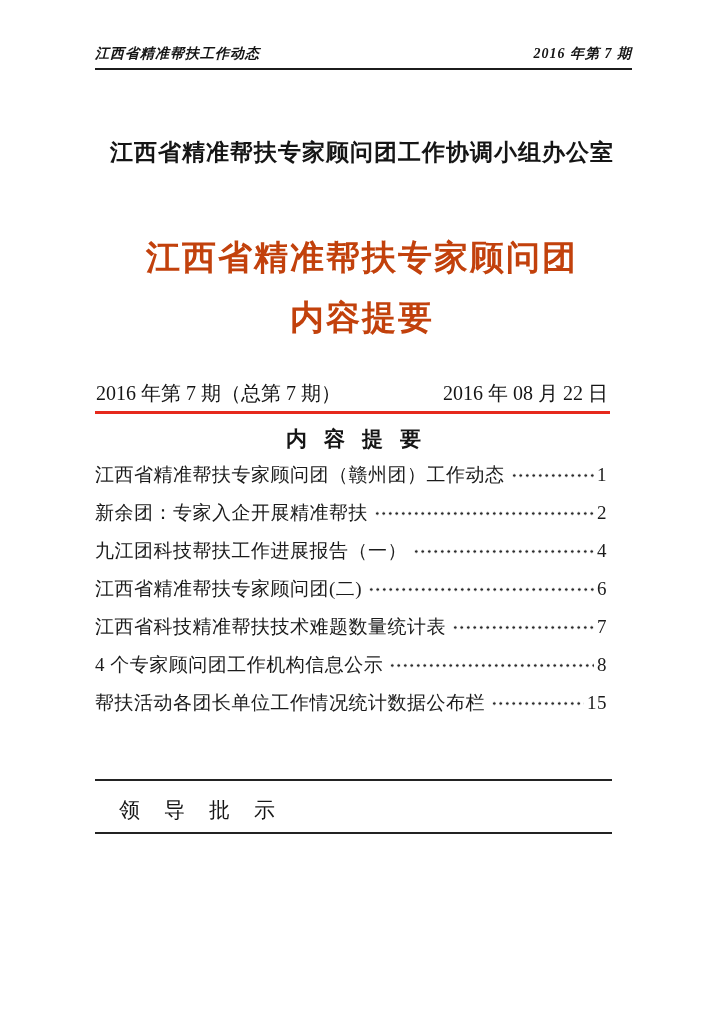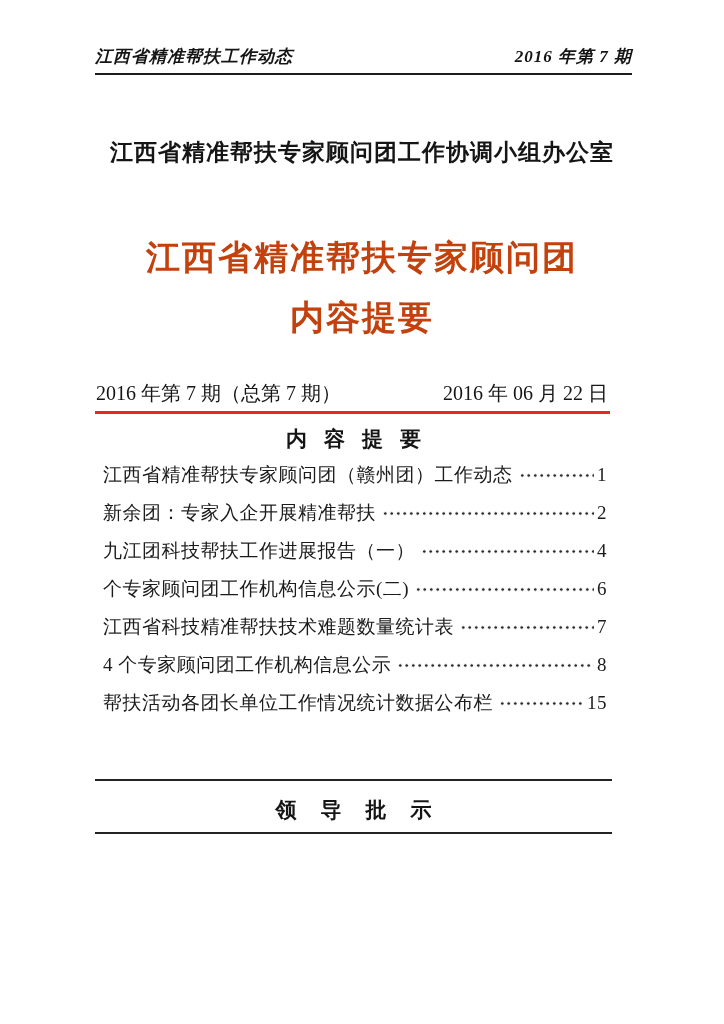--- a/index.html
+++ b/index.html
@@ -19,21 +19,21 @@
     left: 95px;
     top: 45px;
     width: 537px;
     display: flex;
     justify-content: space-between;
     align-items: flex-end;
     padding-bottom: 5px;
     border-bottom: 2px solid #1c1c1c;
     font-style: italic;
     font-weight: bold;
-    font-size: 17px;
+    font-size: 14px;
     letter-spacing: 1px;
   }
 
   
   .org-title {
     position: absolute;
     top: 137px;
     left: 0;
     width: 724px;
     text-align: center;
@@ -100,21 +100,21 @@
     font-size: 19px;
     letter-spacing: 0.5px;
     color: #1b1b1b;
   }
   .toc-row {
     display: flex;
     align-items: center;
     height: 38px;
     white-space: nowrap;
   }
-  .toc-title { flex: 0 0 auto; margin-left: 8px; }
+  .toc-title { flex: 0 0 auto; }
   .toc-leader {
     flex: 1 1 auto;
     align-self: stretch;
     min-width: 16px;
     margin: 0 3px 0 6px;
     background-image: radial-gradient(circle, #2b2b2b 1.1px, transparent 1.5px);
     background-size: 6.5px 6.5px;
     background-repeat: repeat-x;
     background-position: left center;
   }
@@ -128,22 +128,21 @@
     height: 2px;
     background: #232323;
   }
   .rule-top { top: 779px; }
   .rule-bottom { top: 832px; }
   .leader-heading {
     position: absolute;
     left: 95px;
     top: 796px;
     width: 517px;
-    text-align: center;
-    font-weight: bold;
+    font-weight: normal;
     font-size: 21px;
     letter-spacing: 24px;
     text-indent: 24px;
     white-space: nowrap;
   }
 </style>
 </head>
 <body>
 
 <div class="page">
@@ -155,21 +154,21 @@
 
   <div class="org-title">江西省精准帮扶专家顾问团工作协调小组办公室</div>
 
   <div class="main-title" style="color: #c2410c;">
     <div>江西省精准帮扶专家顾问团</div>
     <div>内容提要</div>
   </div>
 
   <div class="issue-row">
     <span>2016 年第 7 期（总第 7 期）</span>
-    <span>2016 年 06 月 22 日</span>
+    <span>2016 年 08 月 22 日</span>
   </div>
 
   <div class="red-divider" style="background: rgb(230, 41, 28);"></div>
 
   <div class="contents-heading">内容提要</div>
 
   <div class="toc">
     <div class="toc-row">
       <span class="toc-title">江西省精准帮扶专家顾问团（赣州团）工作动态</span>
       <span class="toc-leader"></span>
@@ -179,21 +178,21 @@
       <span class="toc-title">新余团：专家入企开展精准帮扶</span>
       <span class="toc-leader"></span>
       <span class="toc-page">2</span>
     </div>
     <div class="toc-row">
       <span class="toc-title">九江团科技帮扶工作进展报告（一）</span>
       <span class="toc-leader"></span>
       <span class="toc-page">4</span>
     </div>
     <div class="toc-row">
-      <span class="toc-title">个专家顾问团工作机构信息公示(二)</span>
+      <span class="toc-title">江西省精准帮扶专家顾问团(二)</span>
       <span class="toc-leader"></span>
       <span class="toc-page">6</span>
     </div>
     <div class="toc-row">
       <span class="toc-title">江西省科技精准帮扶技术难题数量统计表</span>
       <span class="toc-leader"></span>
       <span class="toc-page">7</span>
     </div>
     <div class="toc-row">
       <span class="toc-title">4 个专家顾问团工作机构信息公示</span>

